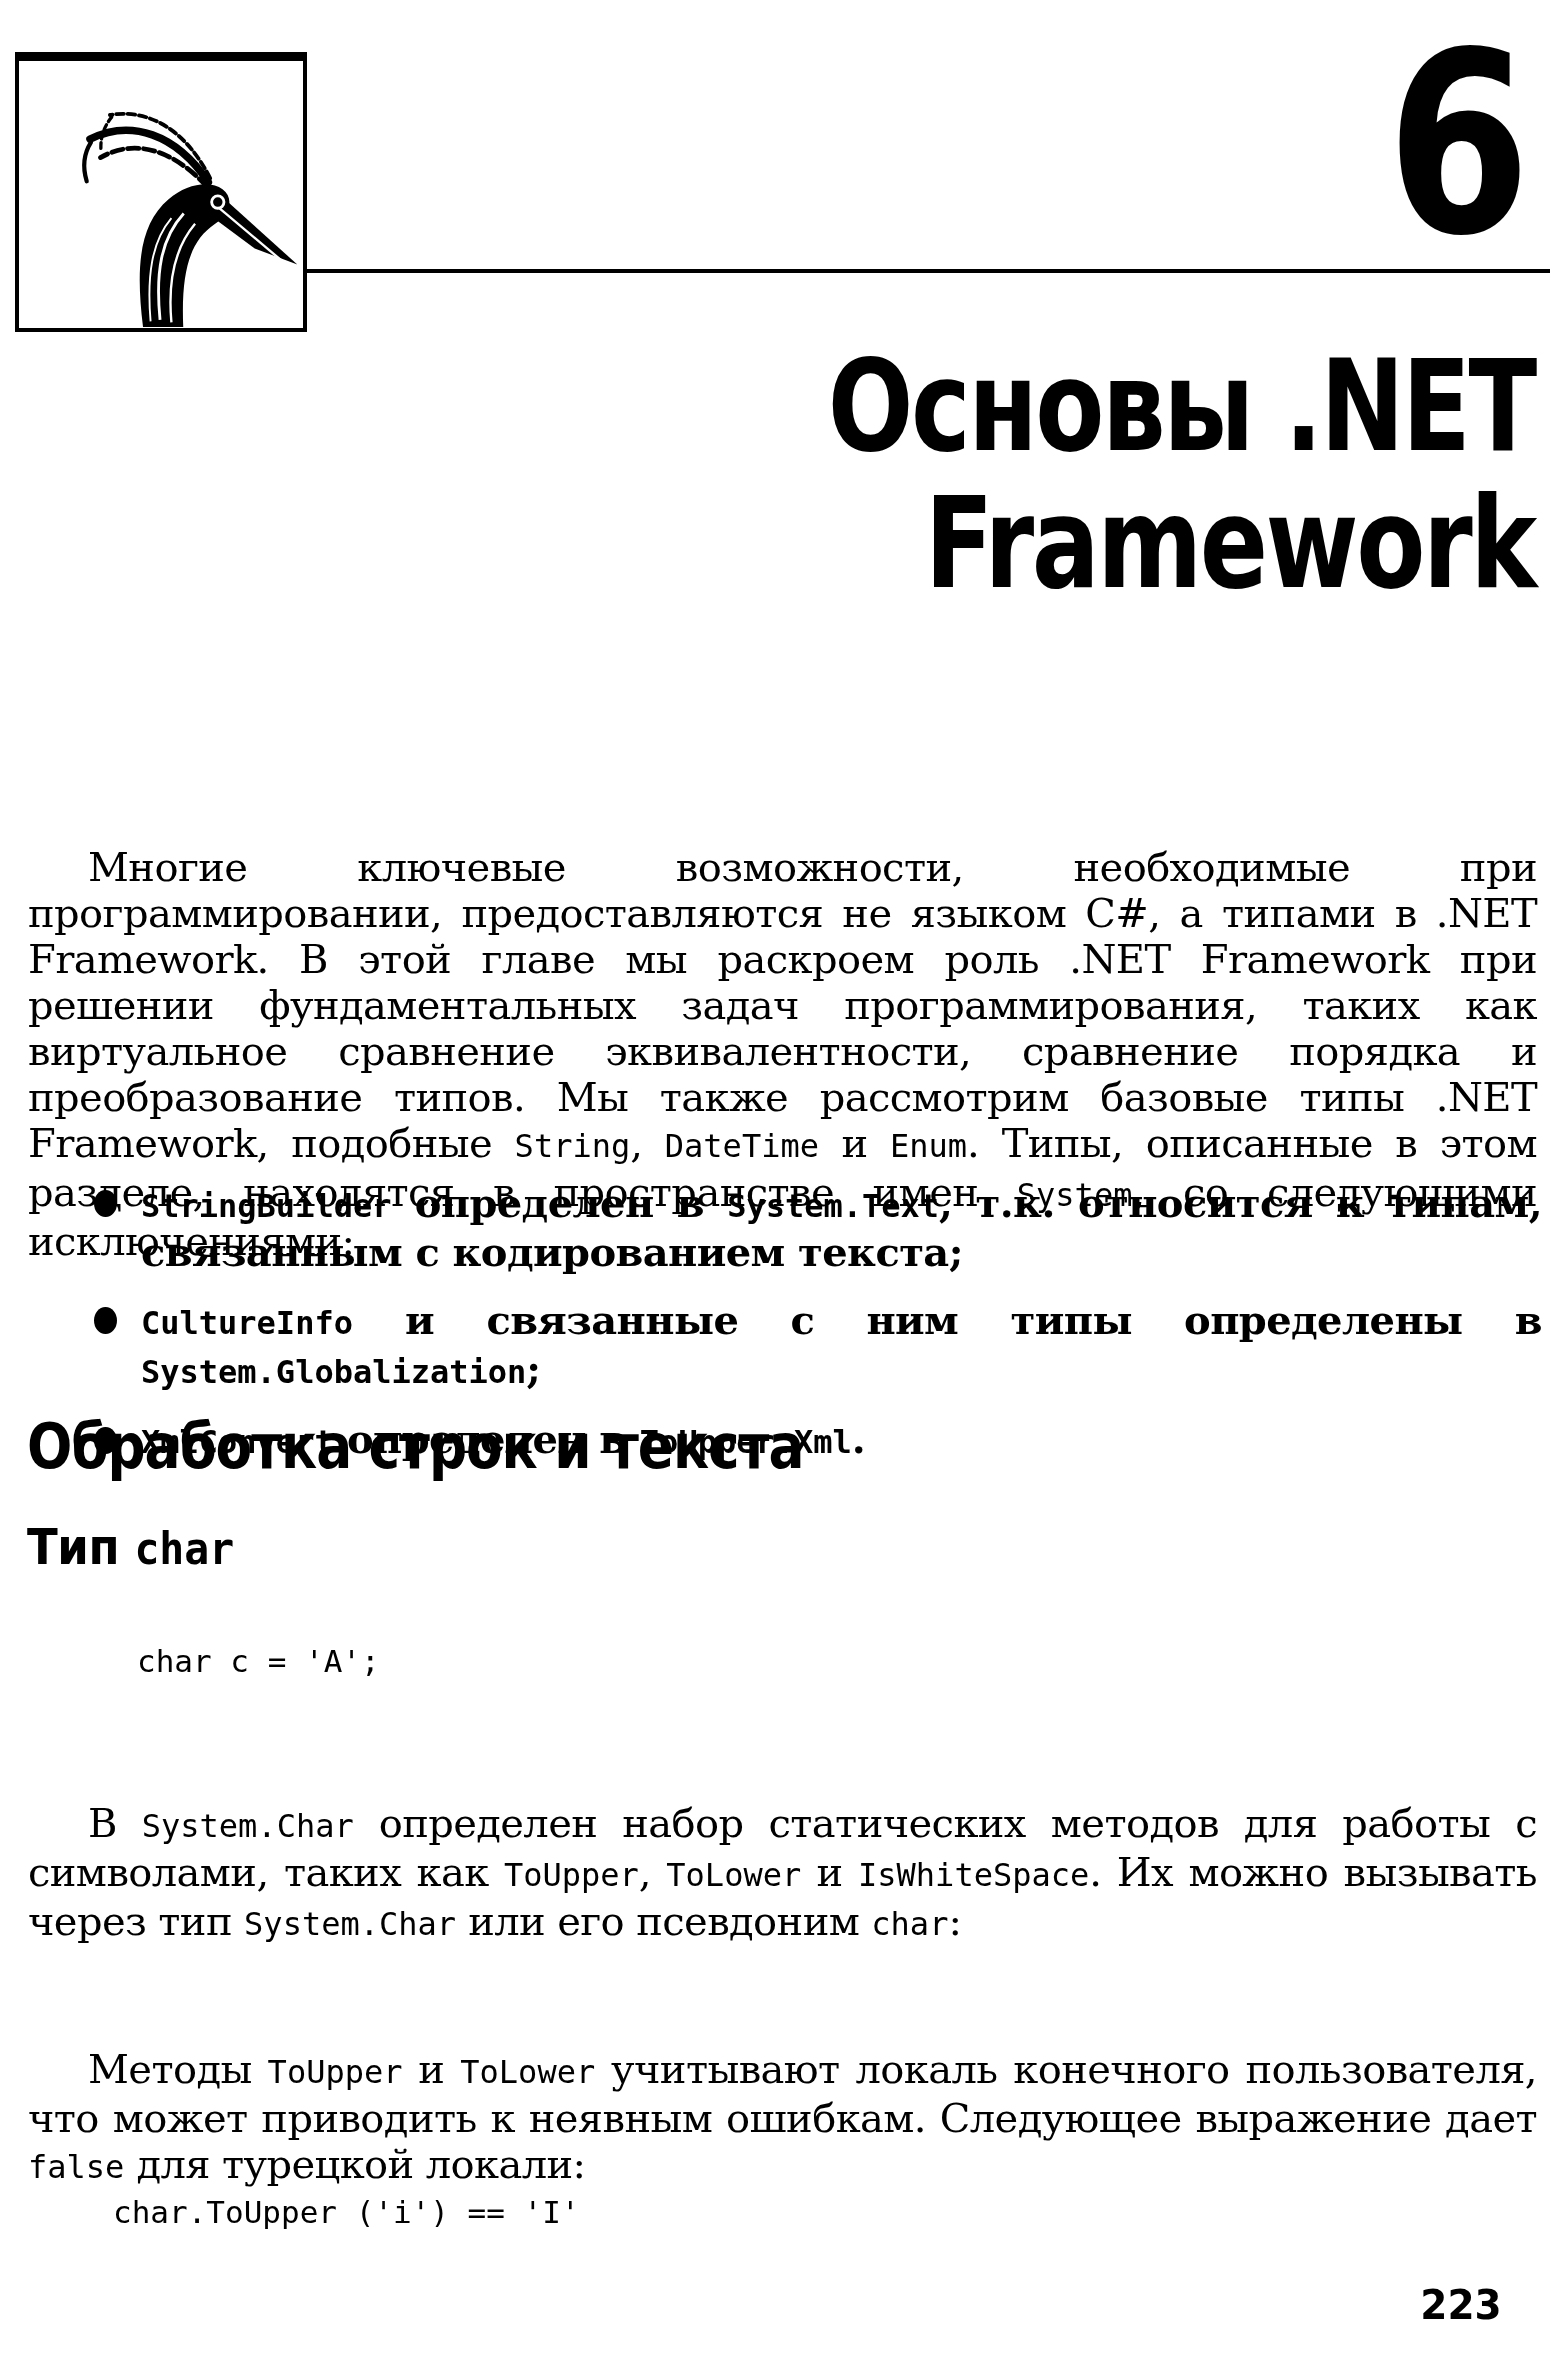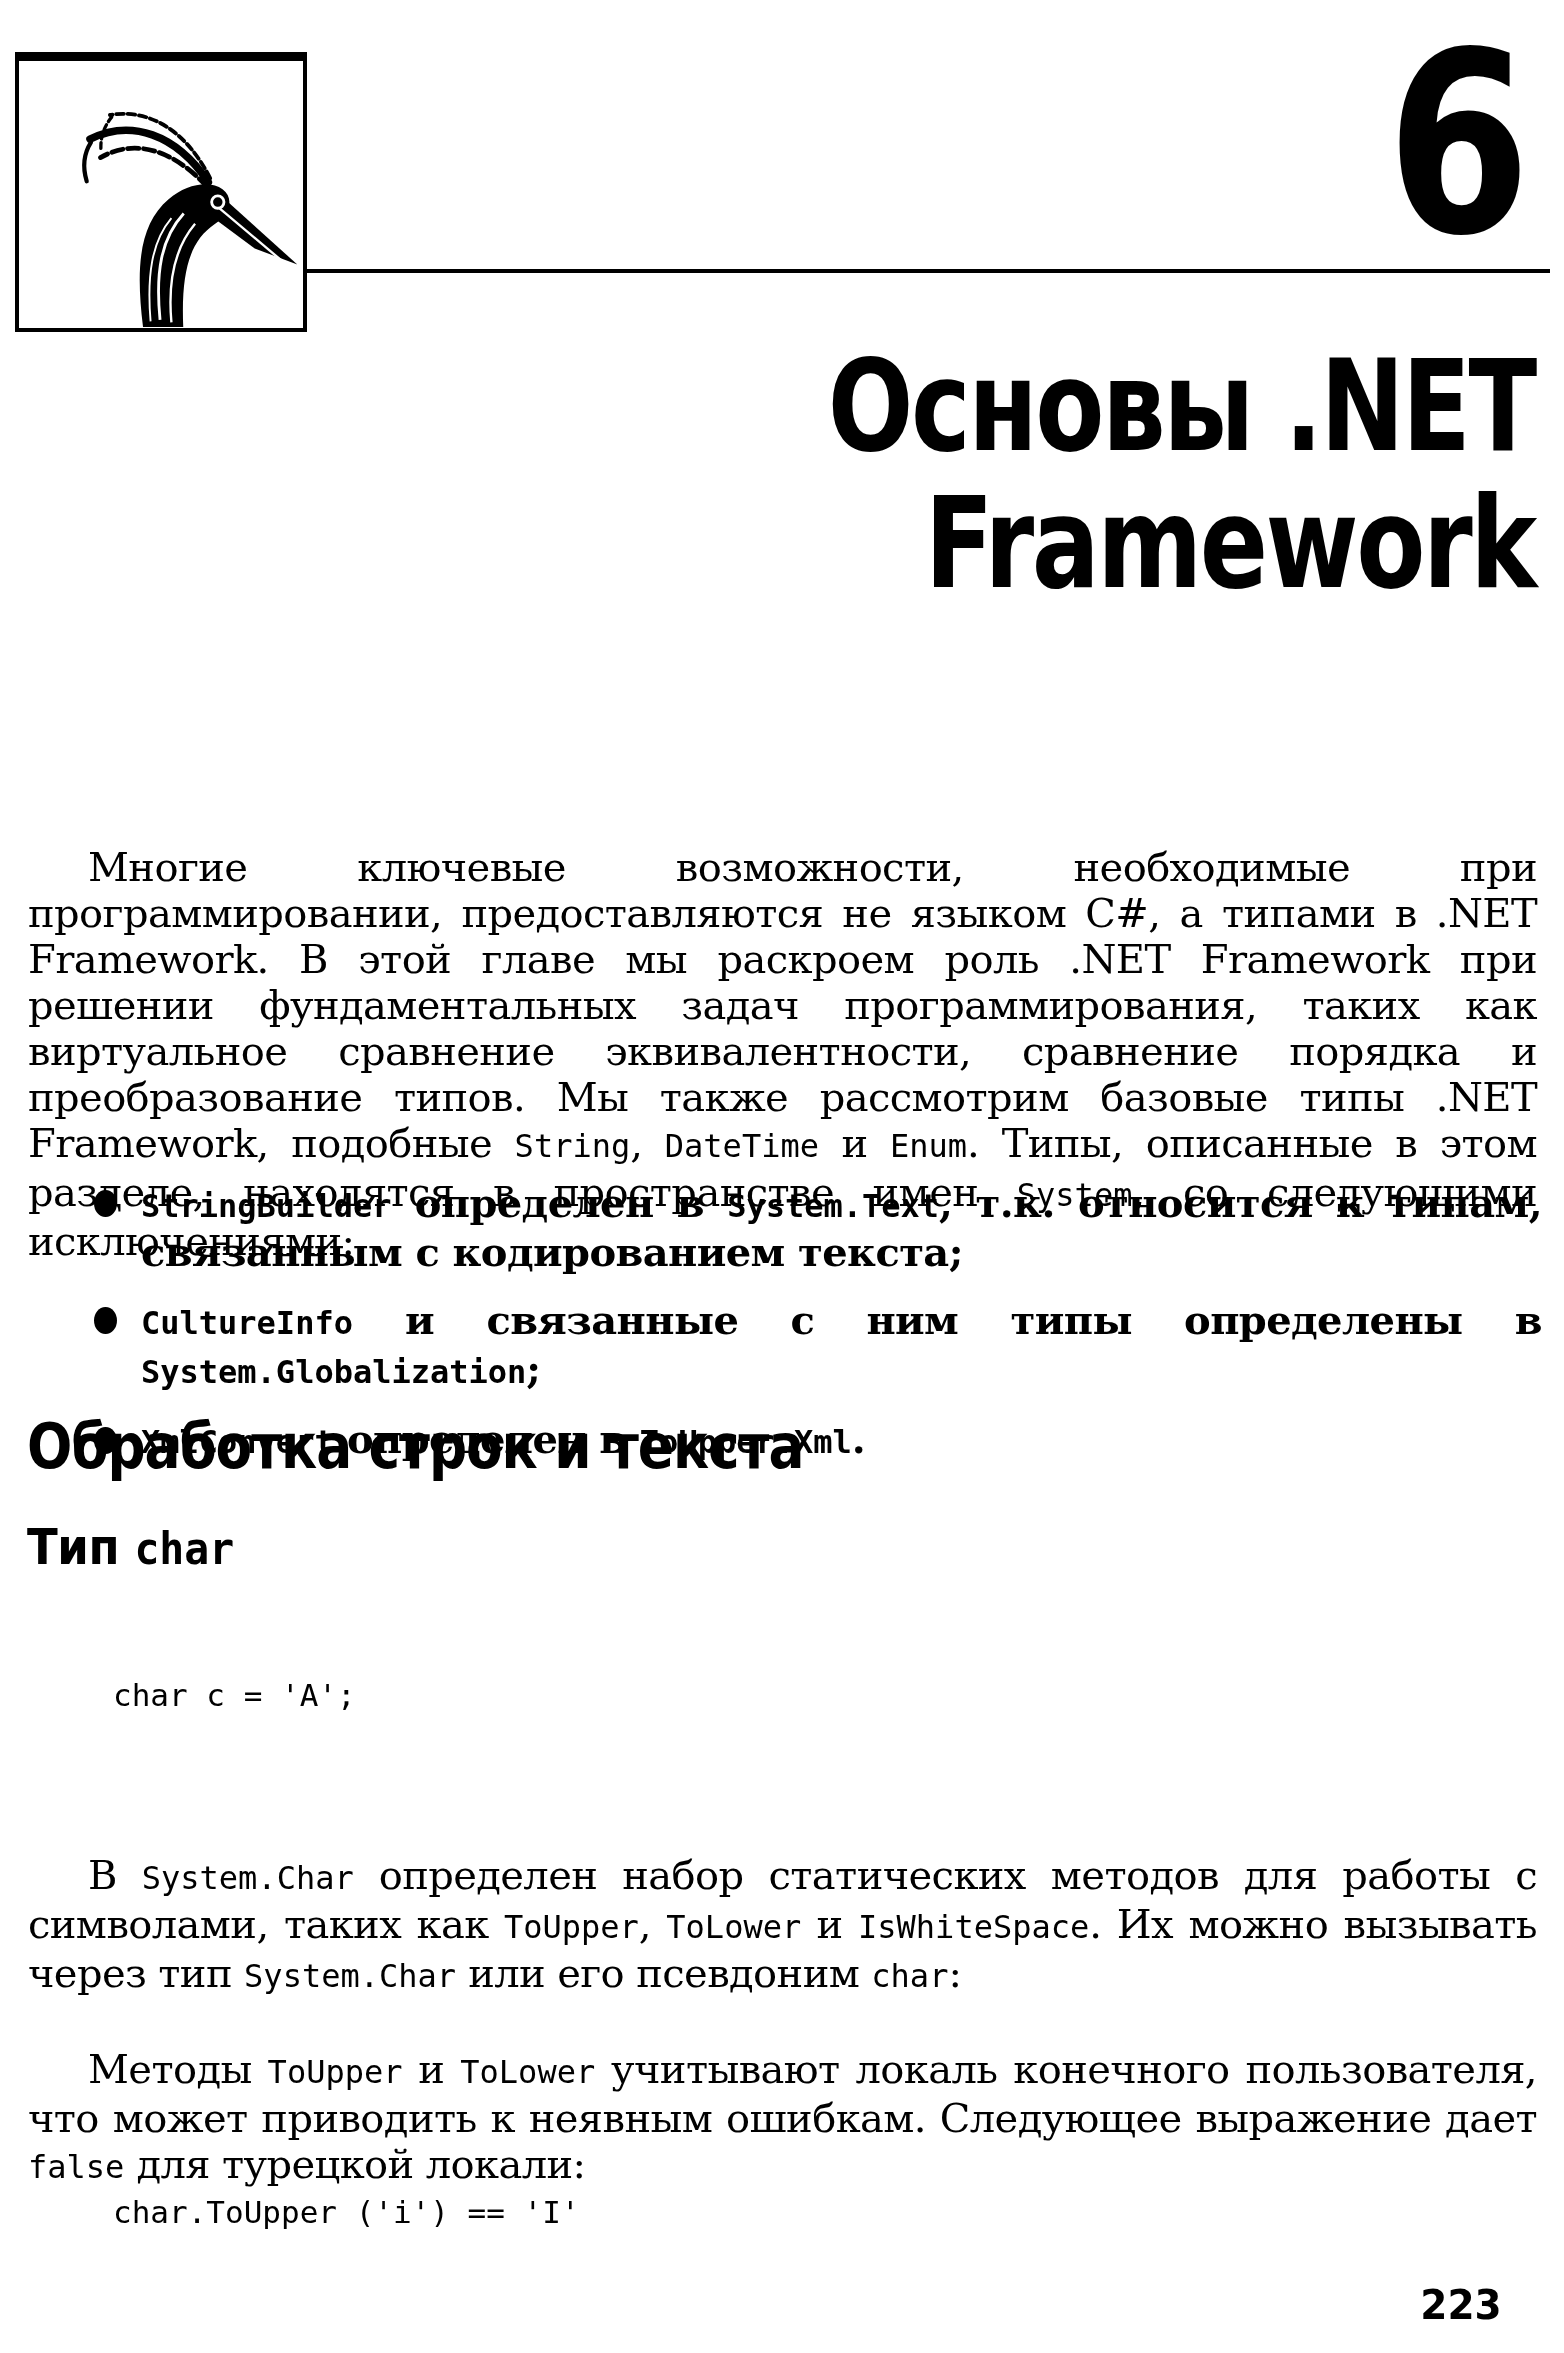--- a/index.html
+++ b/index.html
@@ -95,22 +95,22 @@
   .page-number{
     position:absolute;top:2285px;right:62px;
     font-family:"DejaVu Sans","Liberation Sans",sans-serif;
     font-weight:bold;font-size:41px;line-height:1;
     transform:scaleX(0.95);transform-origin:100% 0;
   }
   
   .p1{top:844px;}
   .bullets{top:1180px;font-weight:bold;}
   .p2{top:1597px;}
-  .code1{top:1674px;}
-  .p3{top:1852px;}
+  .code1{top:1640px;margin-left:24px;}
+  .p3{top:1800px;}
   .code2{top:1939px;}
   .p4{top:2046px;}
   .code3{top:2191px;}
 </style>
 </head>
 <body>
 
 <div class="page">
 
   <div class="art-box">

